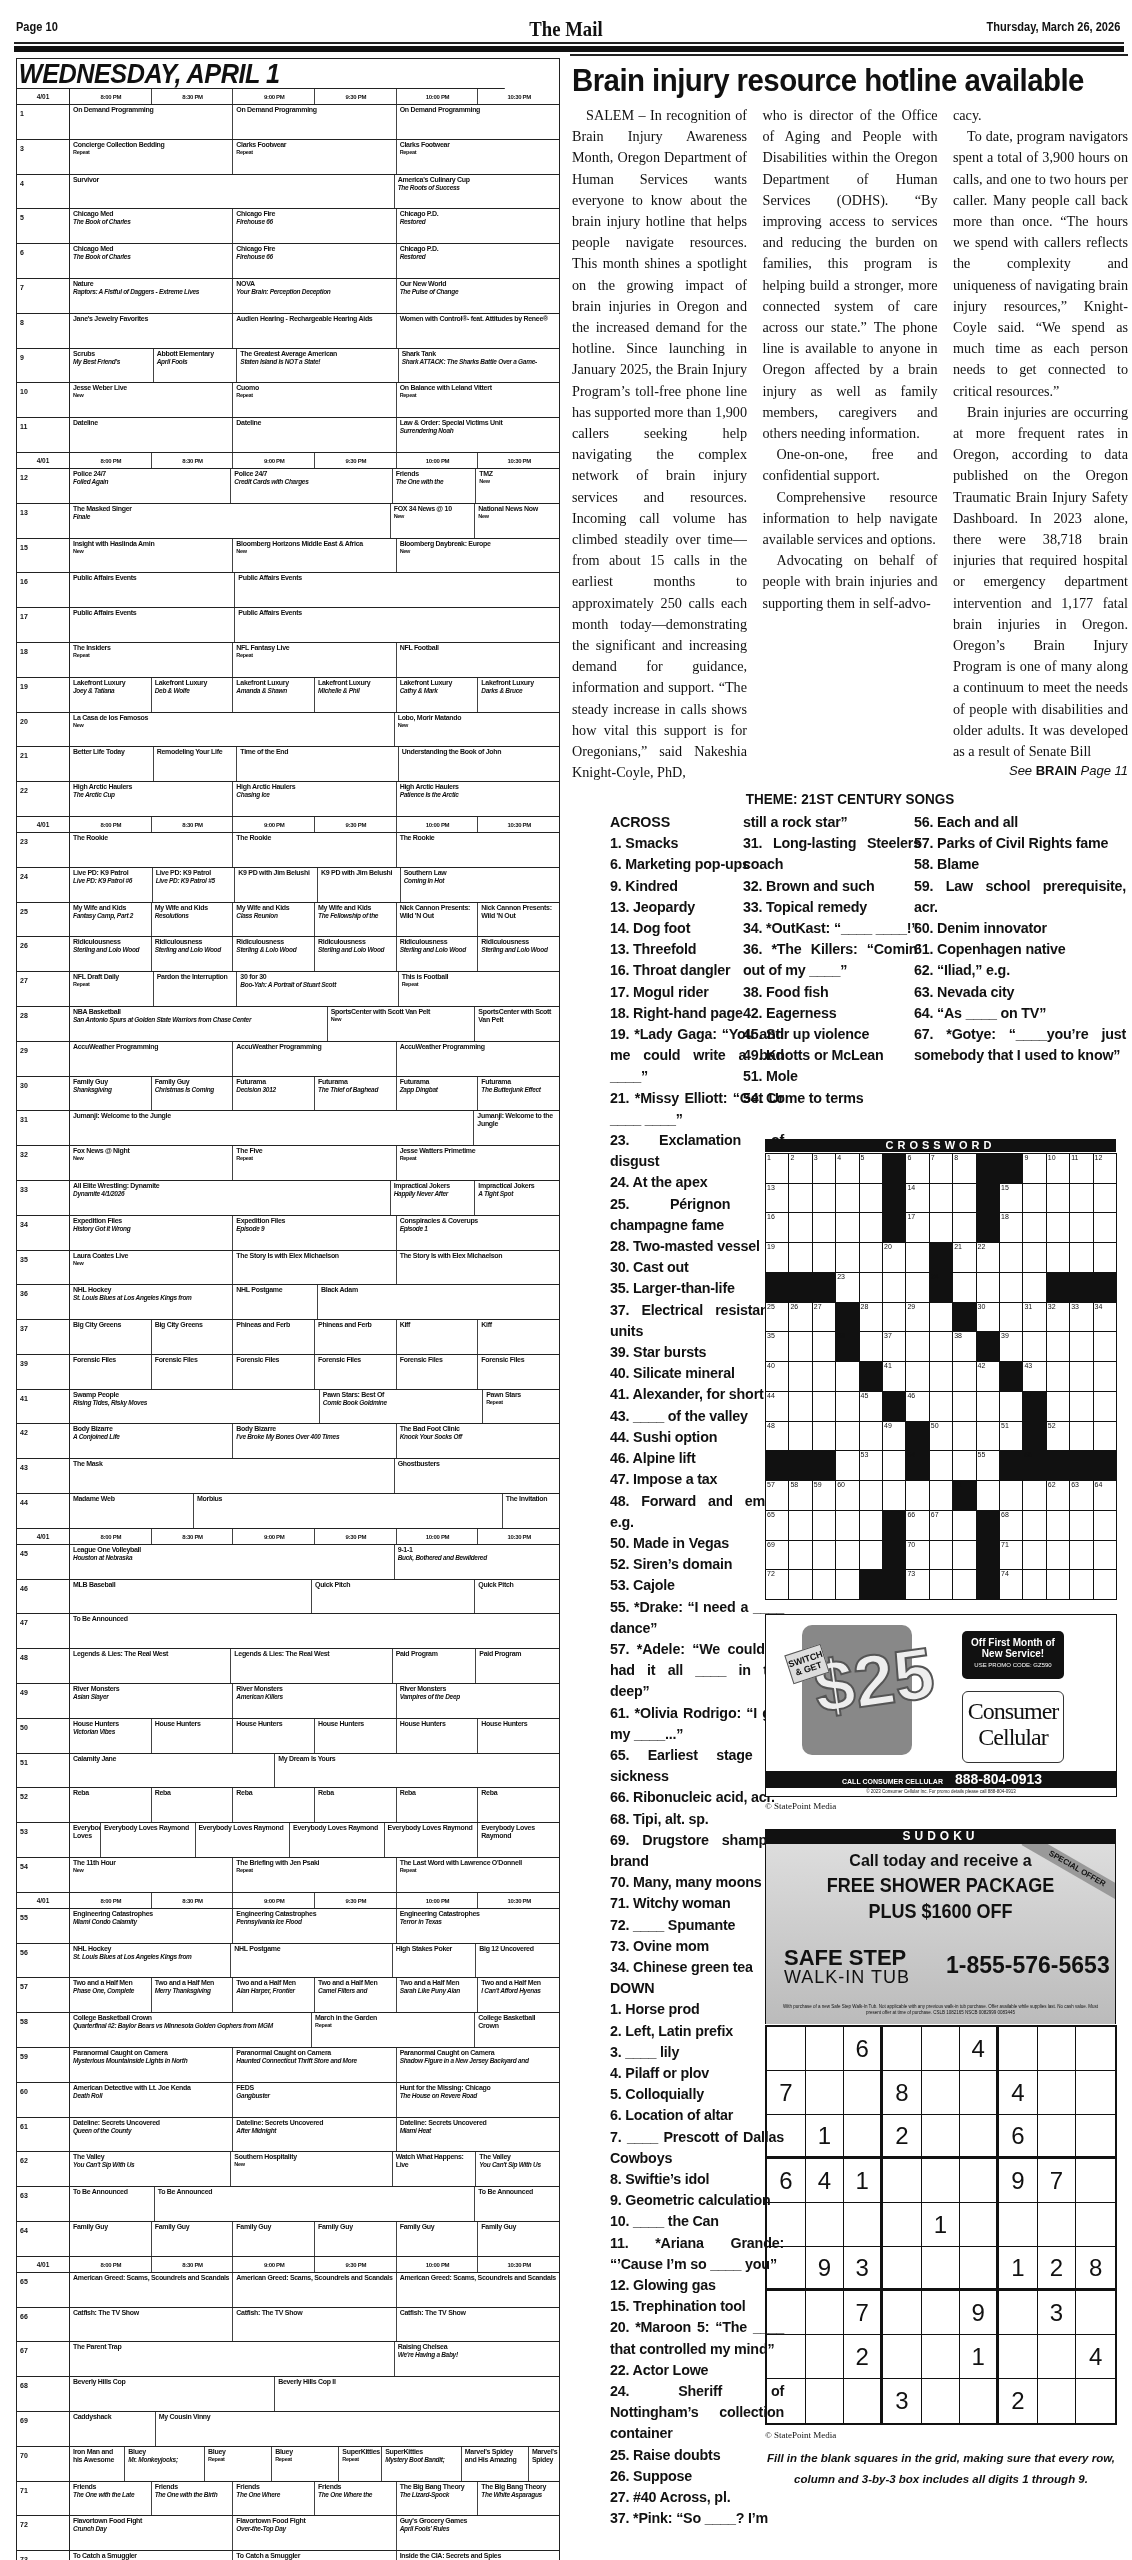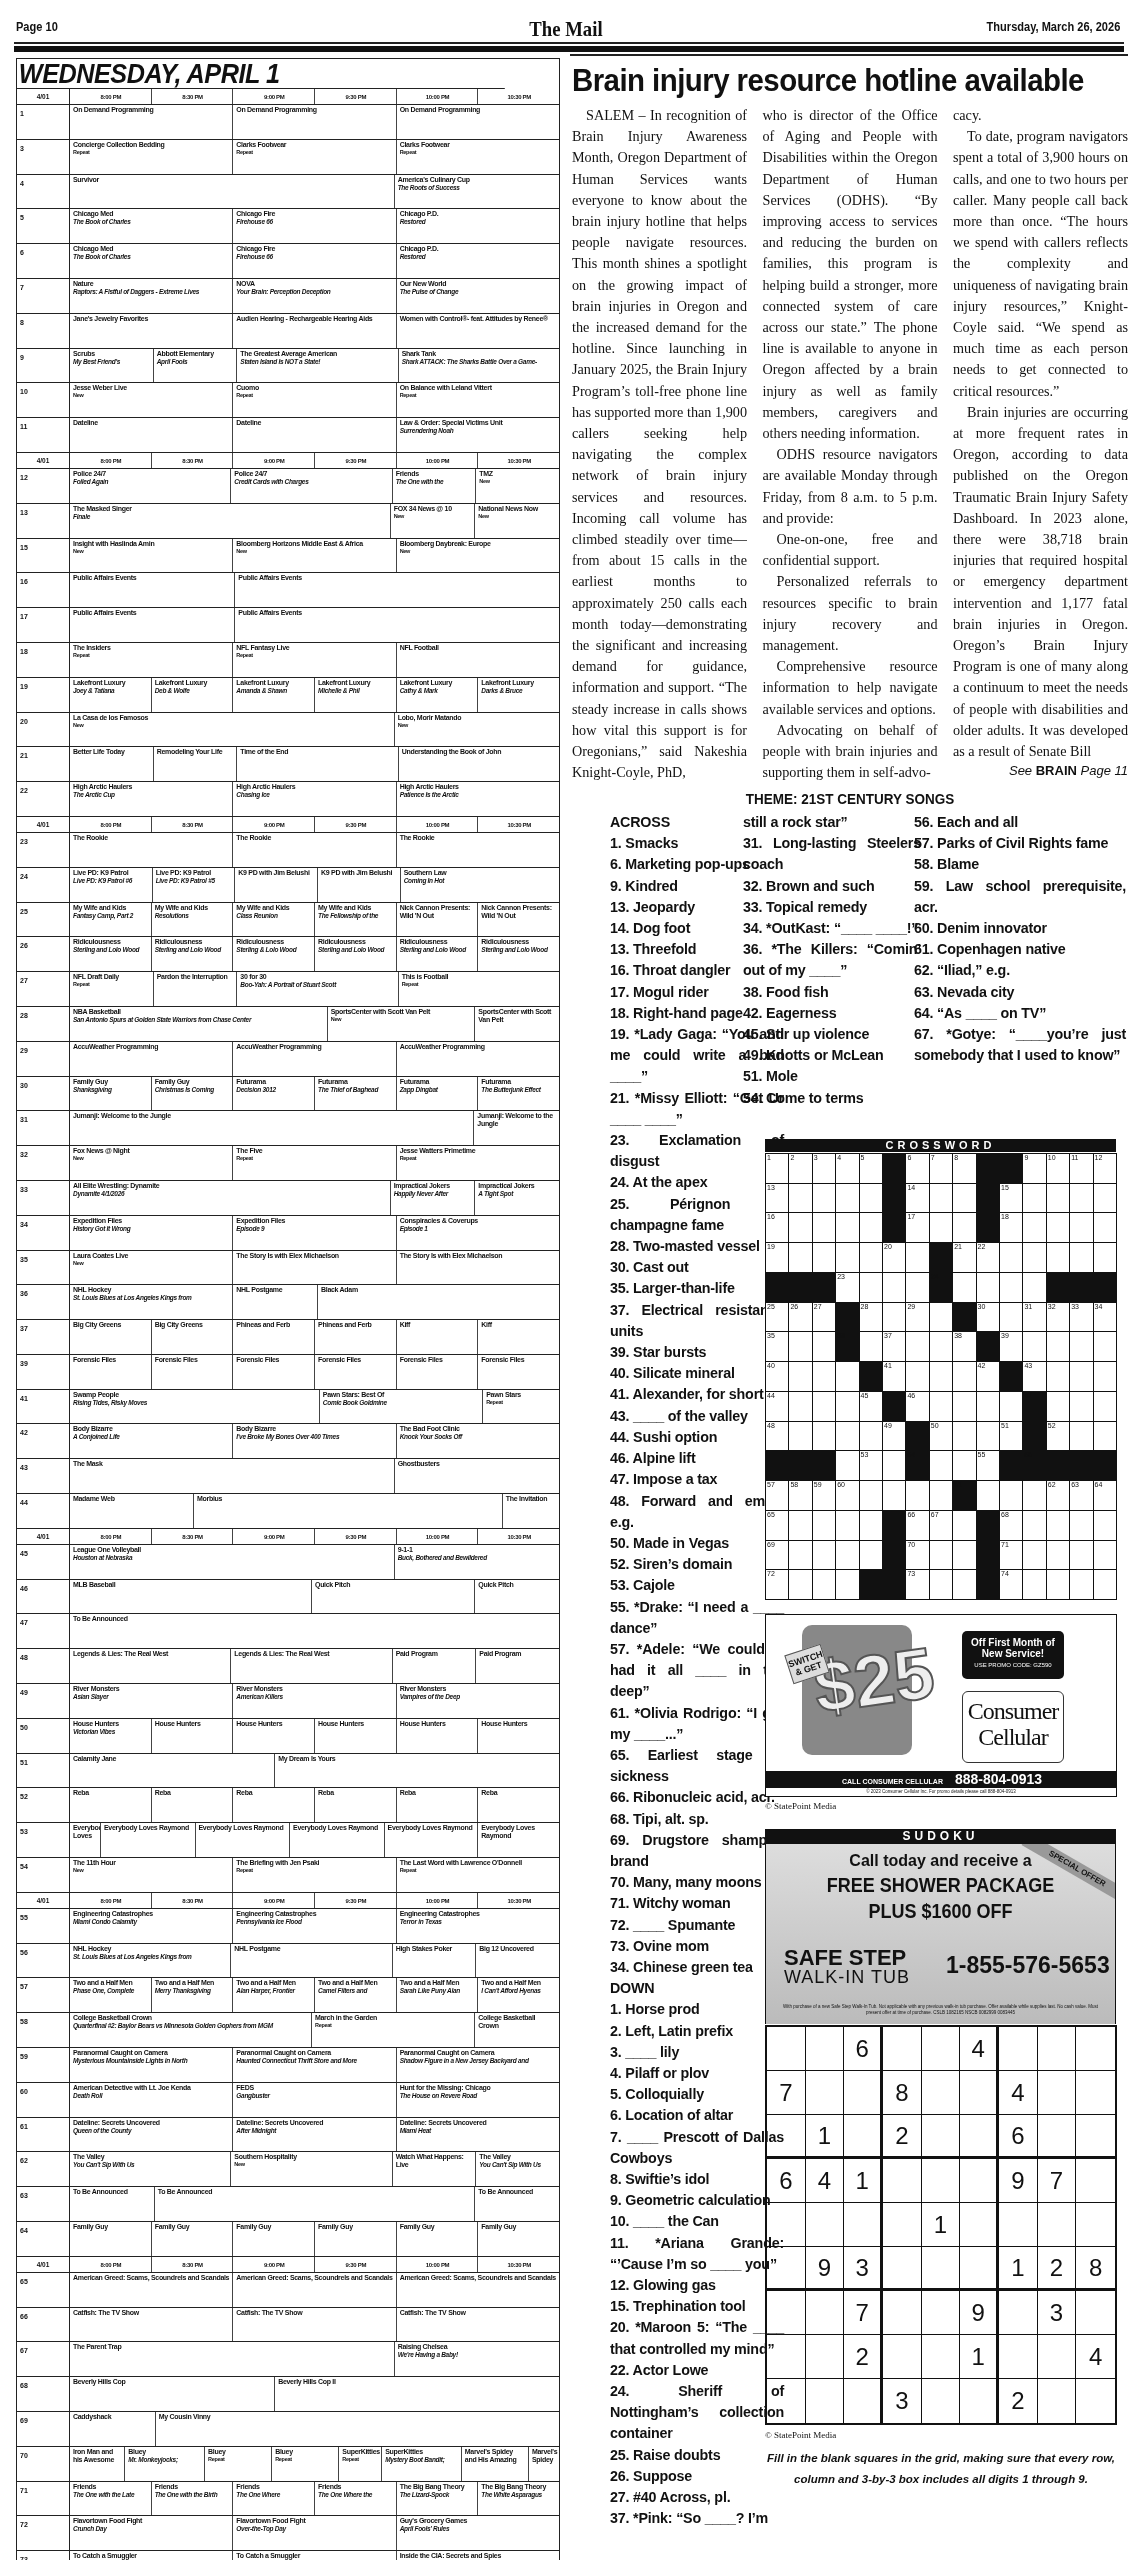--- a/index.html
+++ b/index.html
@@ -962,23 +962,21 @@
 
 <div class="article">
   <div class="art-rule"></div>
   <h1 class="headline">Brain injury resource hotline available</h1>
   <div class="art-cols">
     <div class="art-col" id="art-col1">
         <p>SALEM – In recognition of Brain Injury Awareness Month, Oregon Department of Human Services wants everyone to know about the brain injury hotline that helps people navigate resources. This month shines a spotlight on the growing impact of brain injuries in Oregon and the increased demand for the hotline. Since launching in January 2025, the Brain Injury Program’s toll-free phone line has supported more than 1,900 callers seeking help navigating the complex network of brain injury services and resources. Incoming call volume has climbed steadily over time—from about 15 calls in the earliest months to approximately 250 calls each month today—demonstrating the significant and increasing demand for guidance, information and support. “The steady increase in calls shows how vital this support is for Oregonians,” said Nakeshia Knight-Coyle, PhD,</p>
       </div>
     <div class="art-col" id="art-col2">
         <p class="cont">who is director of the Office of Aging and People with Disabilities within the Oregon Department of Human Services (ODHS). “By improving access to services and reducing the burden on families, this program is helping build a stronger, more connected system of care across our state.” The phone line is available to anyone in Oregon affected by a brain injury as well as family members, caregivers and others needing information.</p>
-        <p>ODHS resource navigators are available Monday through Friday, from 8 a.m. to 5 p.m. and provide:</p>
         <p>One-on-one, free and confidential support.</p>
-        <p>Personalized referrals to resources specific to brain injury recovery and management.</p>
         <p>Comprehensive resource information to help navigate available services and options.</p>
         <p>Advocating on behalf of people with brain injuries and supporting them in self-advo-</p>
       </div>
     <div class="art-col" id="art-col3">
     <p class="cont">cacy.</p>
         <p>To date, program navigators spent a total of 3,900 hours on calls, and one to two hours per caller. Many people call back more than once. “The hours we spend with callers reflects the complexity and uniqueness of navigating brain injury resources,” Knight-Coyle said. “We spend as much time as each person needs to get connected to critical resources.”</p>
         <p>Brain injuries are occurring at more frequent rates in Oregon, according to data published on the Oregon Traumatic Brain Injury Safety Dashboard. In 2023 alone, there were 38,718 brain injuries that required hospital or emergency department intervention and 1,177 fatal brain injuries in Oregon. Oregon’s Brain Injury Program is one of many along a continuum to meet the needs of people with disabilities and older adults. It was developed as a result of Senate Bill</p>
         <div class="see-more"><span>See</span> <b>BRAIN</b> <span>Page 11</span></div>
       </div>
   </div>

